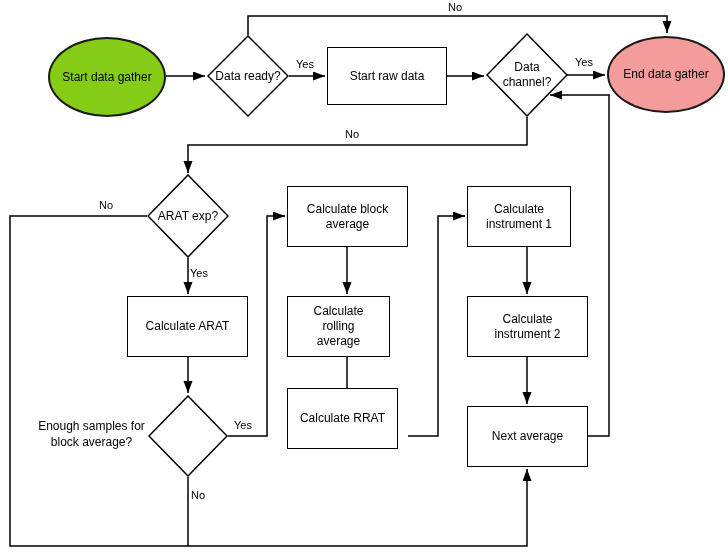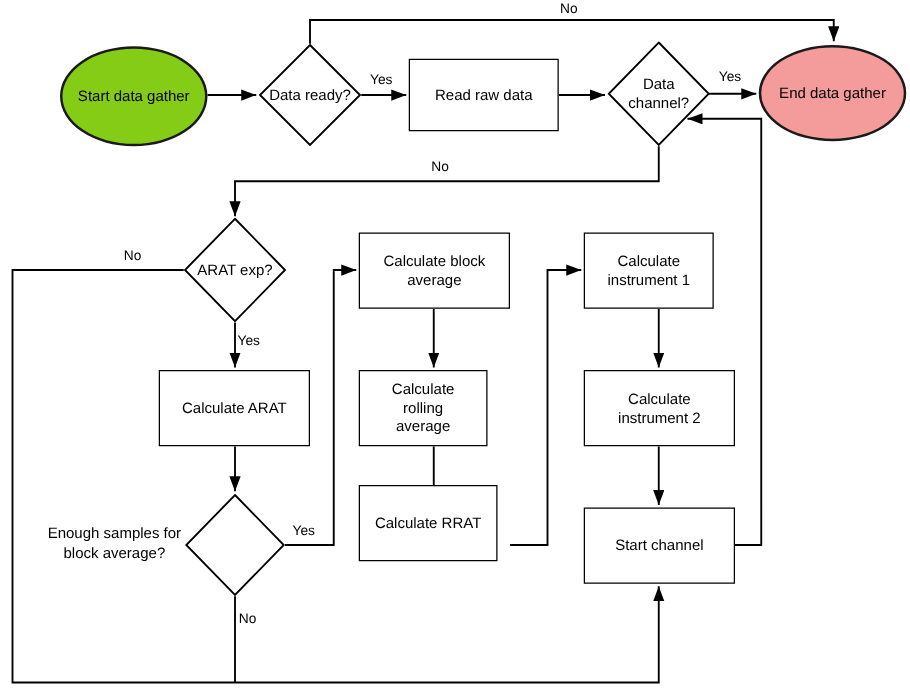--- a/index.html
+++ b/index.html
@@ -78,21 +78,21 @@
 
   <div class="node diamond" style="left:148px;top:395px;width:80px;height:82px;">
     <svg width="80" height="82">
       <polygon points="40,1 79,41 40,81 1,41" fill="#fff" stroke="#000" stroke-width="1.5"></polygon>
     </svg>
   </div>
 
   <div class="side-label" style="left:28px;top:418px;width:127px;">Enough samples for block average?</div>
 
   <div class="node process" style="left:327px;top:47px;width:120px;height:58px;">
-    <span>Read raw data</span>
+    <span>Start raw data</span>
   </div>
 
   <div class="node process" style="left:127px;top:296px;width:121px;height:61px;">
     <span>Calculate ARAT</span>
   </div>
 
   <div class="node process" style="left:287px;top:186px;width:121px;height:61px;padding:0 14px;">
     <span>Calculate block average</span>
   </div>
 
@@ -106,21 +106,21 @@
 
   <div class="node process" style="left:467px;top:186px;width:104px;height:61px;padding:0 14px;">
     <span>Calculate instrument 1</span>
   </div>
 
   <div class="node process" style="left:467px;top:296px;width:121px;height:61px;padding:0 14px;">
     <span>Calculate instrument 2</span>
   </div>
 
   <div class="node process" style="left:467px;top:406px;width:121px;height:61px;">
-    <span>Start channel</span>
+    <span>Next average</span>
   </div>
 
   <div class="edge-label" style="left:448px;top:1px;">No</div>
   <div class="edge-label" style="left:296px;top:58px;">Yes</div>
   <div class="edge-label" style="left:575px;top:56px;">Yes</div>
   <div class="edge-label" style="left:345px;top:128px;">No</div>
   <div class="edge-label" style="left:99px;top:199px;">No</div>
   <div class="edge-label" style="left:190px;top:267px;">Yes</div>
   <div class="edge-label" style="left:234px;top:419px;">Yes</div>
   <div class="edge-label" style="left:191px;top:489px;">No</div>

